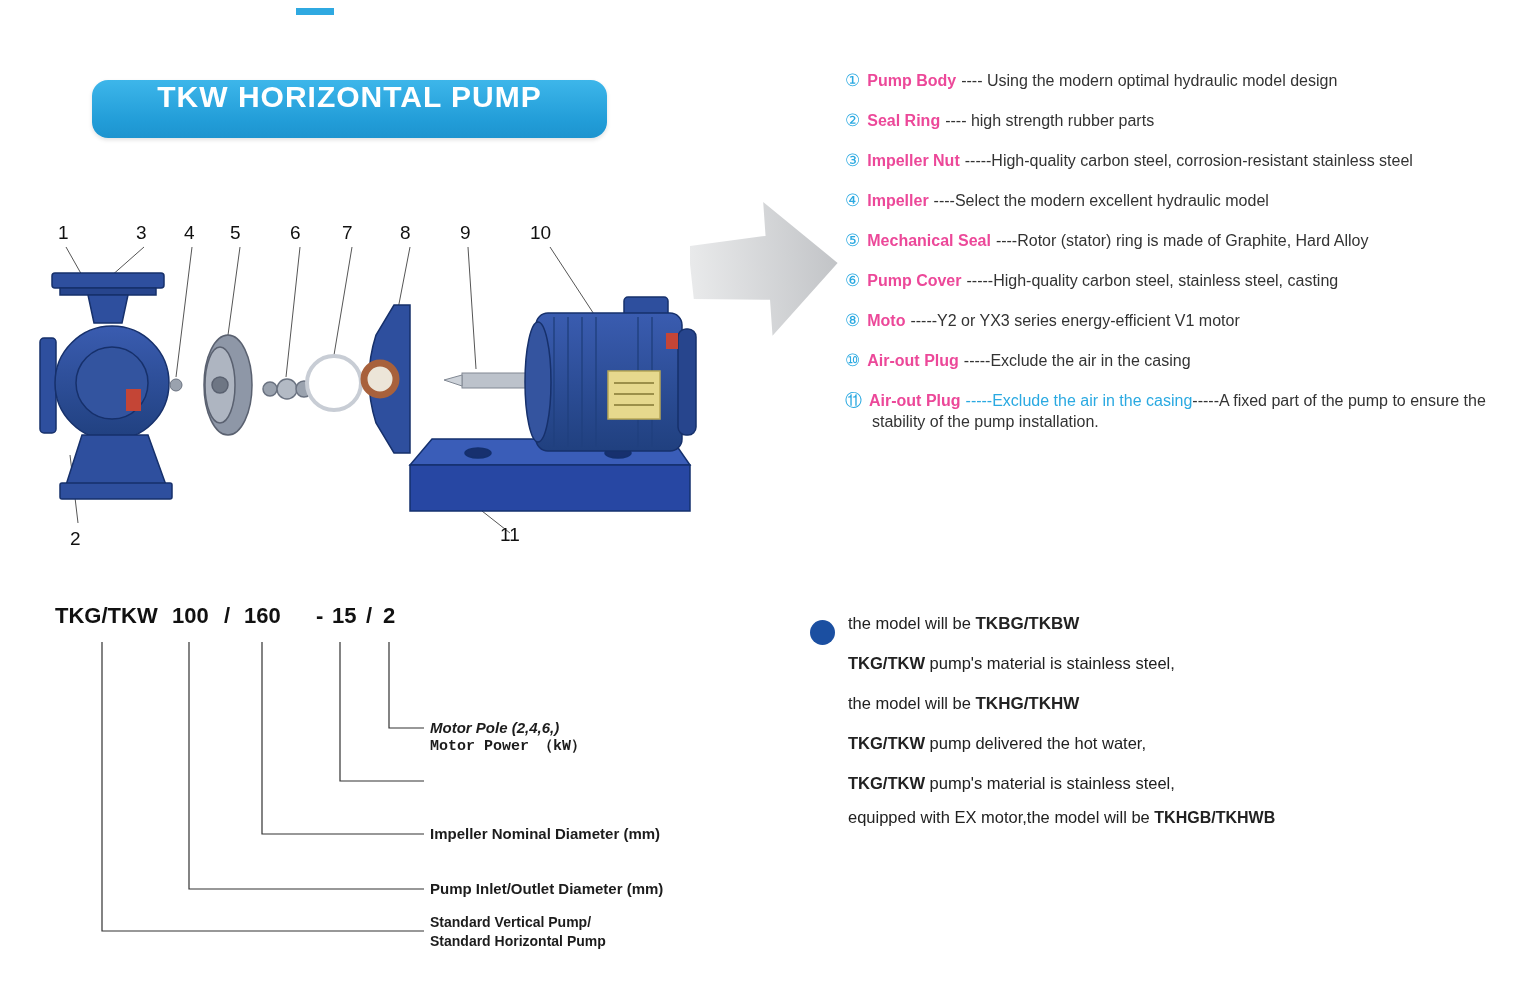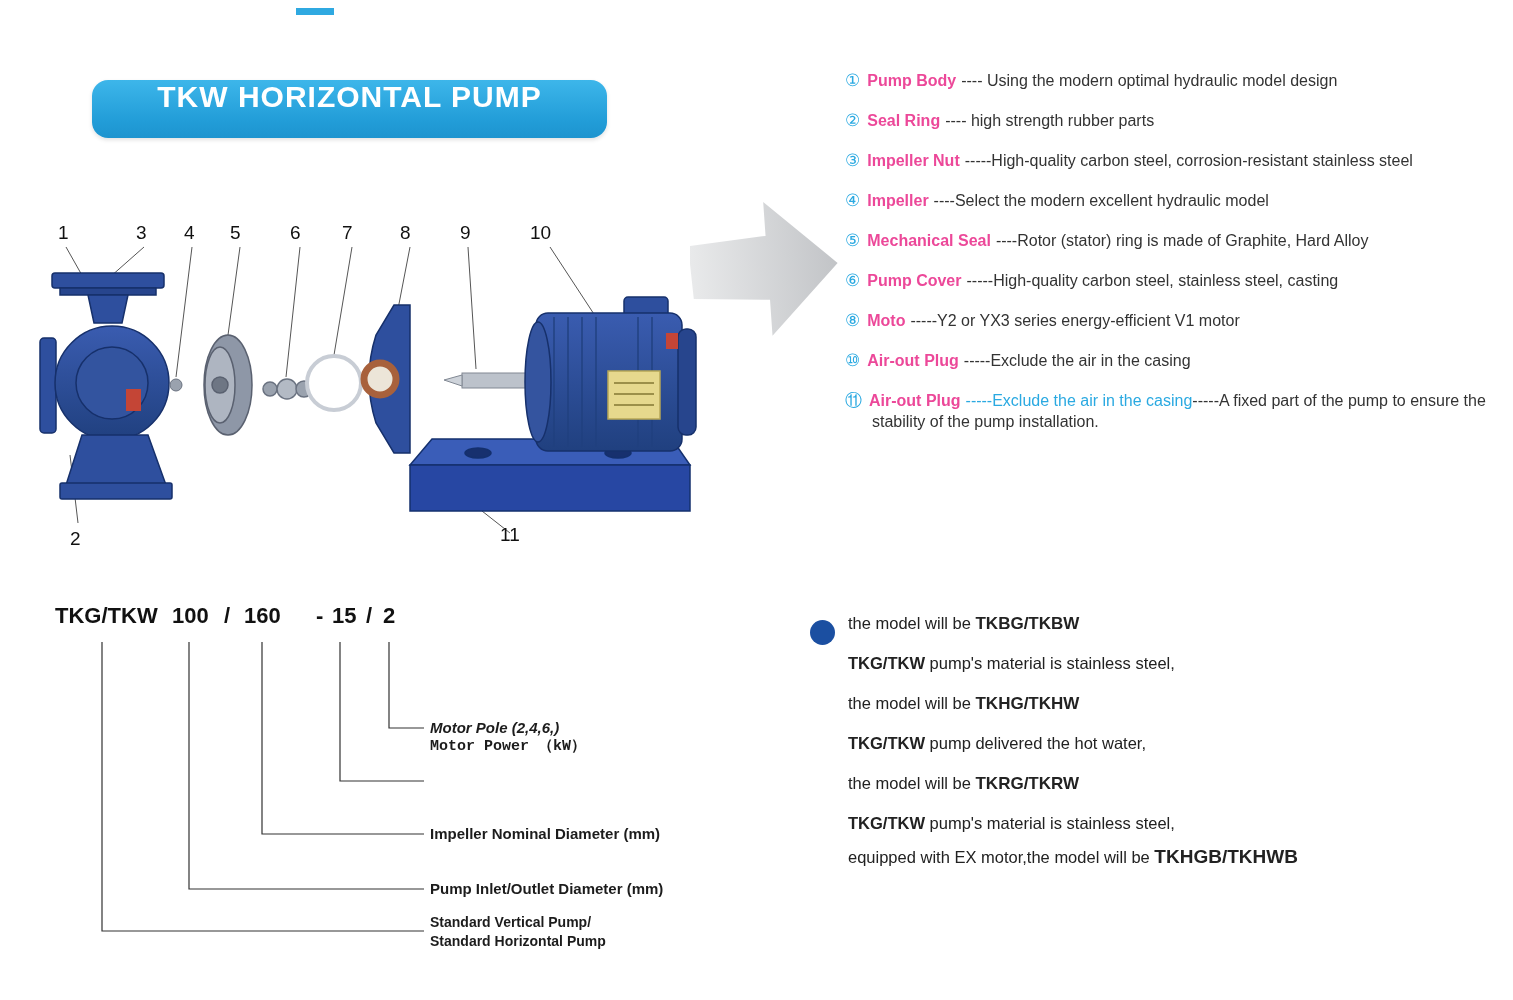--- a/index.html
+++ b/index.html
@@ -61,21 +61,21 @@
   .co-imp   { left:430px; top:825px; }
   .co-inlet { left:430px; top:880px; }
   .co-std   { left:430px; top:913px; font-size:14px; line-height:19px; }
 
   
   .bullet { left:810px; top:620px; width:25px; height:25px; border-radius:50%; background:#1b4fa1; }
   .notes { left:848px; top:612px; width:630px; }
   .note-line { height:40px; line-height:22px; font-size:16.5px; color:#222; }
   .note-lead { font-weight:bold; }
   .note-model { font-weight:bold; font-size:17px; }
-  .note-model-big { font-weight:bold; font-size:19px; }
+  .note-model-big { font-weight:bold; font-size:16px; }
 </style>
 </head>
 <body>
 
 <div class="abs top-mark"></div>
 
 <div class="abs banner">
   <span class="banner-title">TKW HORIZONTAL PUMP</span>
 </div>
 
@@ -253,22 +253,19 @@
   </div>
   <div class="note-line">
     <span class="note-lead">TKG/TKW</span><span> pump's material is stainless steel,</span>
   </div>
   <div class="note-line">
     <span>the model will be </span><span class="note-model">TKHG/TKHW</span>
   </div>
   <div class="note-line">
     <span class="note-lead">TKG/TKW</span><span> pump delivered the hot water,</span>
   </div>
-  <div class="note-line">
-    <span>the model will be </span><span class="note-model">TKRG/TKRW</span>
-  </div>
   <div class="note-line" style="height:34px;">
     <span class="note-lead">TKG/TKW</span><span> pump's material is stainless steel,</span>
   </div>
   <div class="note-line">
     <span>equipped with EX motor,the model will be </span><span class="note-model-big">TKHGB/TKHWB</span>
   </div>
 </div>
 
 </body></html>

